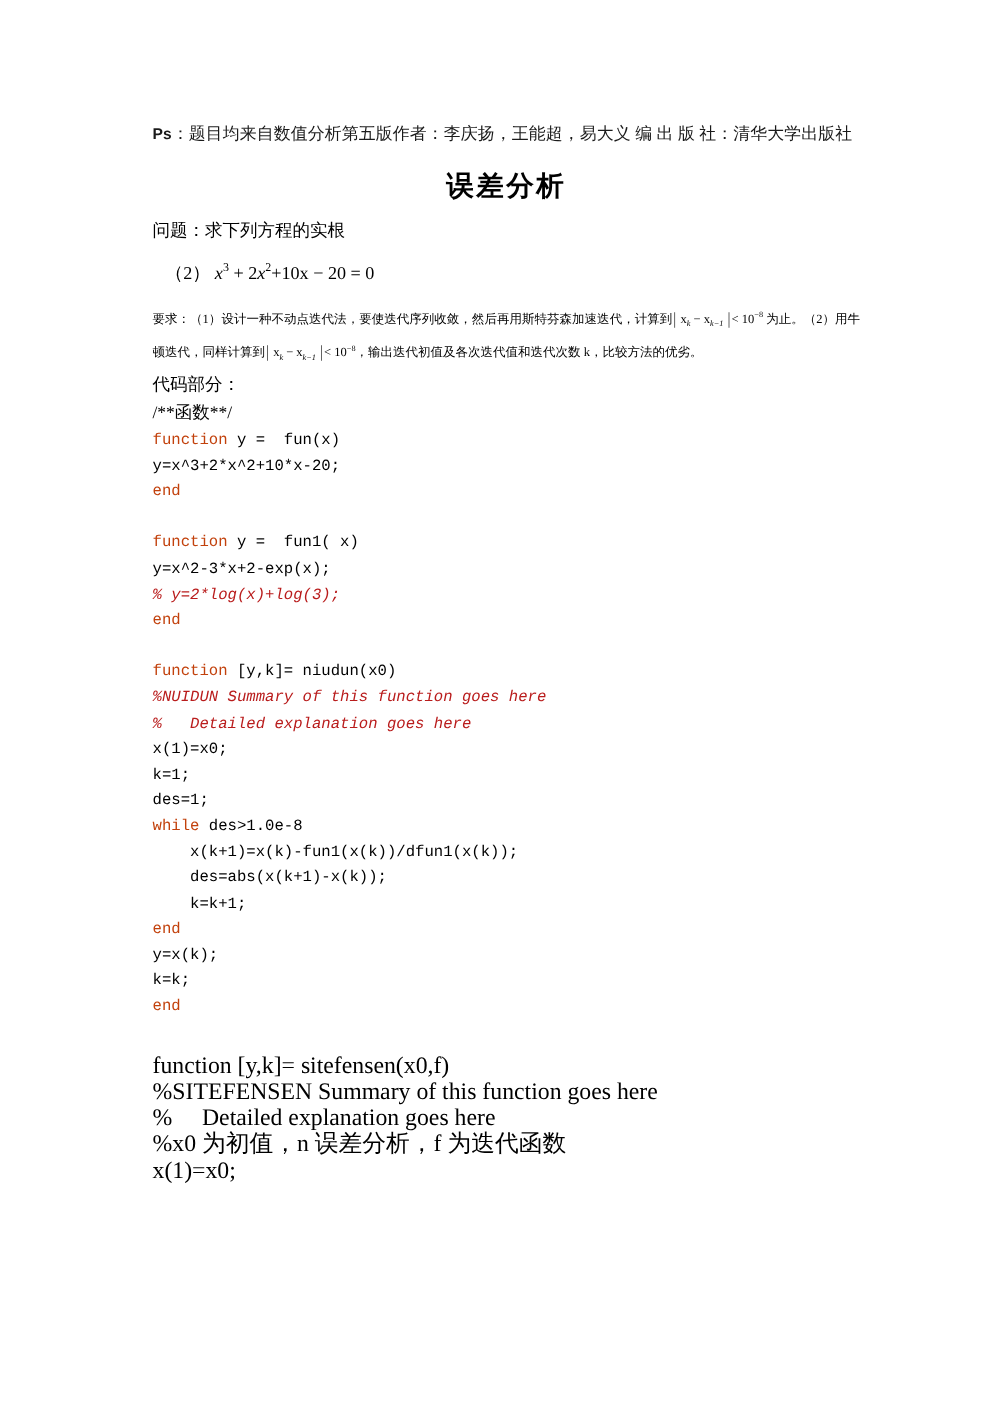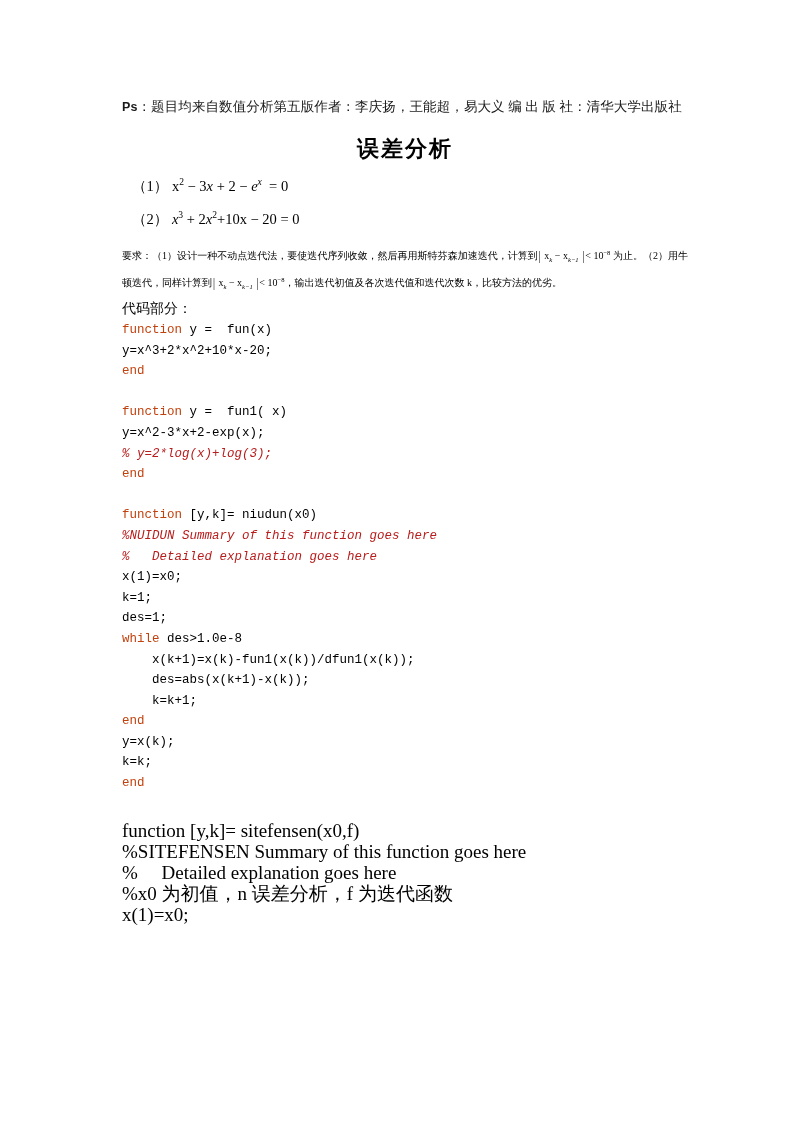--- a/index.html
+++ b/index.html
@@ -120,34 +120,32 @@
 </style>
 </head>
 <body>
 
 <div class="page">
 
   <p class="ps-line"><span class="ps-label">Ps</span><span>：题目均来自数值分析第五版作者：李庆扬，王能超，易大义 编 出 版 社：清华大学出版社</span></p>
 
   <h1 class="doc-title">误差分析</h1>
 
+  <p class="para">问题：求下列方程的实根</p>
 
-  <div class="eq-line">
-    <span>（1）</span>
-    <span class="mathx">x<sup>2</sup> − 3<span class="var">x</span> + 2 − <span class="var">e</span><sup><span class="var">x</span></sup> &nbsp;= 0</span>
-  </div>
 
   <div class="eq-line">
     <span>（2）</span>
     <span class="mathx"><span class="var">x</span><sup>3</sup> + 2<span class="var">x</span><sup>2</sup>+10x − 20 = 0</span>
   </div>
 
   <p class="req">要求：（1）设计一种不动点迭代法，要使迭代序列收敛，然后再用斯特芬森加速迭代，计算到<span class="bar">|</span>&nbsp;x<sub>k</sub> − x<sub>k−1</sub>&nbsp;<span class="bar">|</span>&lt; 10<sup>−8</sup> 为止。（2）用牛顿迭代，同样计算到<span class="bar">|</span>&nbsp;x<sub>k</sub> − x<sub>k−1</sub>&nbsp;<span class="bar">|</span>&lt; 10<sup>−8</sup>，输出迭代初值及各次迭代值和迭代次数 k，比较方法的优劣。</p>
 
   <p class="simple-line">代码部分：</p>
+  <p class="simple-line">/**函数**/</p>
 
   <div class="code-block"><div class="code-line"><span class="kw">function</span><span class="pl"> y = </span><span class="pl"> fun(x)</span></div><div class="code-line"><span class="pl">y=x^3+2*x^2+10*x-20;</span></div><div class="code-line"><span class="kw">end</span></div></div>
   <div class="blank-line"></div>
   <div class="code-block"><div class="code-line"><span class="kw">function</span><span class="pl"> y = </span><span class="pl"> fun1( x)</span></div><div class="code-line"><span class="pl">y=x^2-3*x+2-exp(x);</span></div><div class="code-line"><span class="cm">% y=2*log(x)+log(3);</span></div><div class="code-line"><span class="kw">end</span></div></div>
   <div class="blank-line"></div>
   <div class="code-block"><div class="code-line"><span class="kw">function</span><span class="pl"> [y,k]= niudun(x0)</span></div><div class="code-line"><span class="cm">%NUIDUN Summary of this function goes here</span></div><div class="code-line"><span class="cm">%   Detailed explanation goes here</span></div><div class="code-line"><span class="pl">x(1)=x0;</span></div><div class="code-line"><span class="pl">k=1;</span></div><div class="code-line"><span class="pl">des=1;</span></div><div class="code-line"><span class="kw">while</span><span class="pl"> des&gt;1.0e-8</span></div><div class="code-line"><span class="pl">    x(k+1)=x(k)-fun1(x(k))/dfun1(x(k));</span></div><div class="code-line"><span class="pl">    des=abs(x(k+1)-x(k));</span></div><div class="code-line"><span class="pl">    k=k+1;</span></div><div class="code-line"><span class="kw">end</span></div><div class="code-line"><span class="pl">y=x(k);</span></div><div class="code-line"><span class="pl">k=k;</span></div><div class="code-line"><span class="kw">end</span></div></div>
 
   <div class="spacer-lg"></div>
 
   <div class="plain-code"><div>function [y,k]= sitefensen(x0,f)</div><div>%SITEFENSEN Summary of this function goes here</div><div>%     Detailed explanation goes here</div><div>%x0 为初值，n 误差分析，f 为迭代函数</div><div>x(1)=x0;</div></div>

